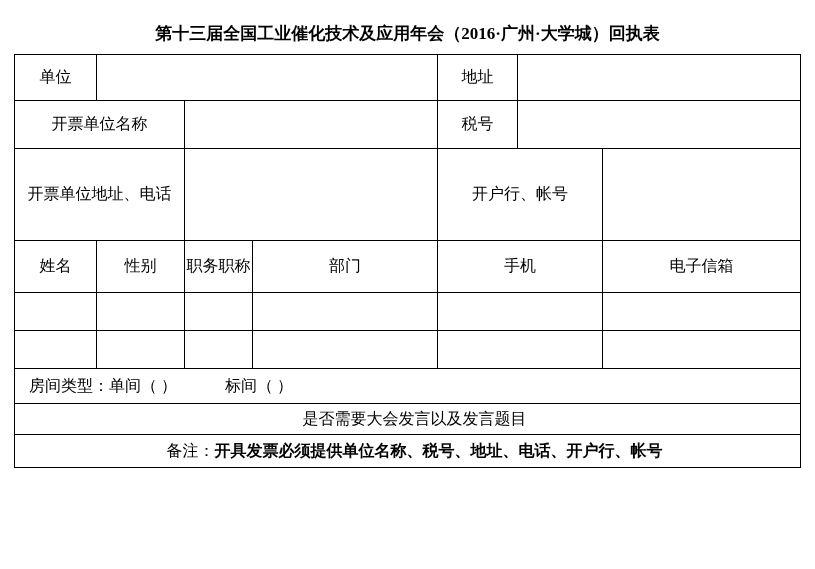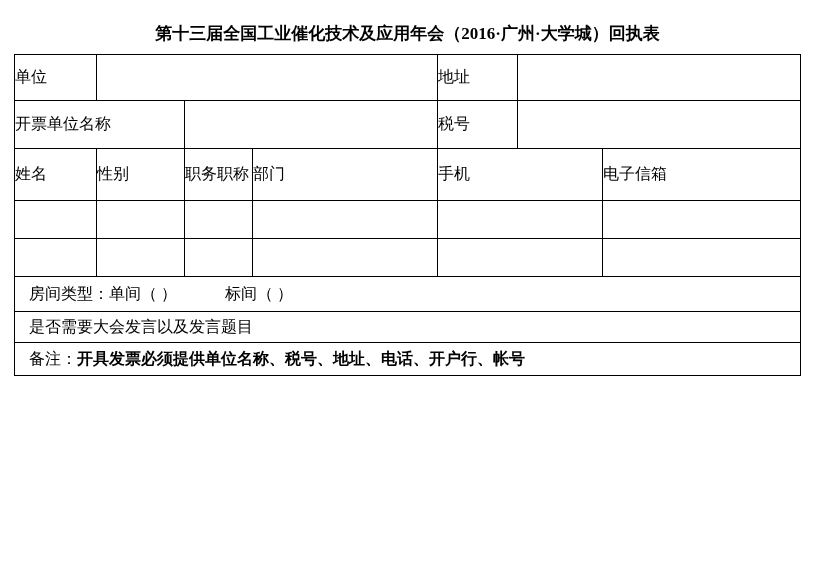--- a/index.html
+++ b/index.html
@@ -33,21 +33,21 @@
     border-collapse: collapse;
     width: 786px;
     margin: 0 auto;
     table-layout: fixed;
   }
   table.form td {
     border: 1px solid #000000;
     font-size: 16px;
     padding: 0;
     vertical-align: middle;
-    text-align: left;
+    text-align: center;
   }
   .cell-label {
     text-align: center;
   }
   .r1 { height: 46px; }
   .r2 { height: 48px; }
   .r3 { height: 92px; }
   .r4 { height: 52px; }
   .r5 { height: 38px; }
   .r6 { height: 38px; }
@@ -111,20 +111,26 @@
         <td class="blank" colspan="2"></td>
       </tr>
 
       <tr class="r2">
         <td class="cell-label" colspan="2">开票单位名称</td>
         <td class="blank" colspan="2"></td>
         <td class="cell-label">税号</td>
         <td class="blank" colspan="2"></td>
       </tr>
 
+      <tr class="r3">
+        <td class="cell-label" colspan="2">开票单位地址、电话</td>
+        <td class="blank" colspan="2"></td>
+        <td class="cell-label" colspan="2">开户行、帐号</td>
+        <td class="blank"></td>
+      </tr>
 
       <tr class="r4">
         <td class="cell-label">姓名</td>
         <td class="cell-label">性别</td>
         <td class="cell-label">职务职称</td>
         <td class="cell-label">部门</td>
         <td class="cell-label" colspan="2">手机</td>
         <td class="cell-label">电子信箱</td>
       </tr>
 

